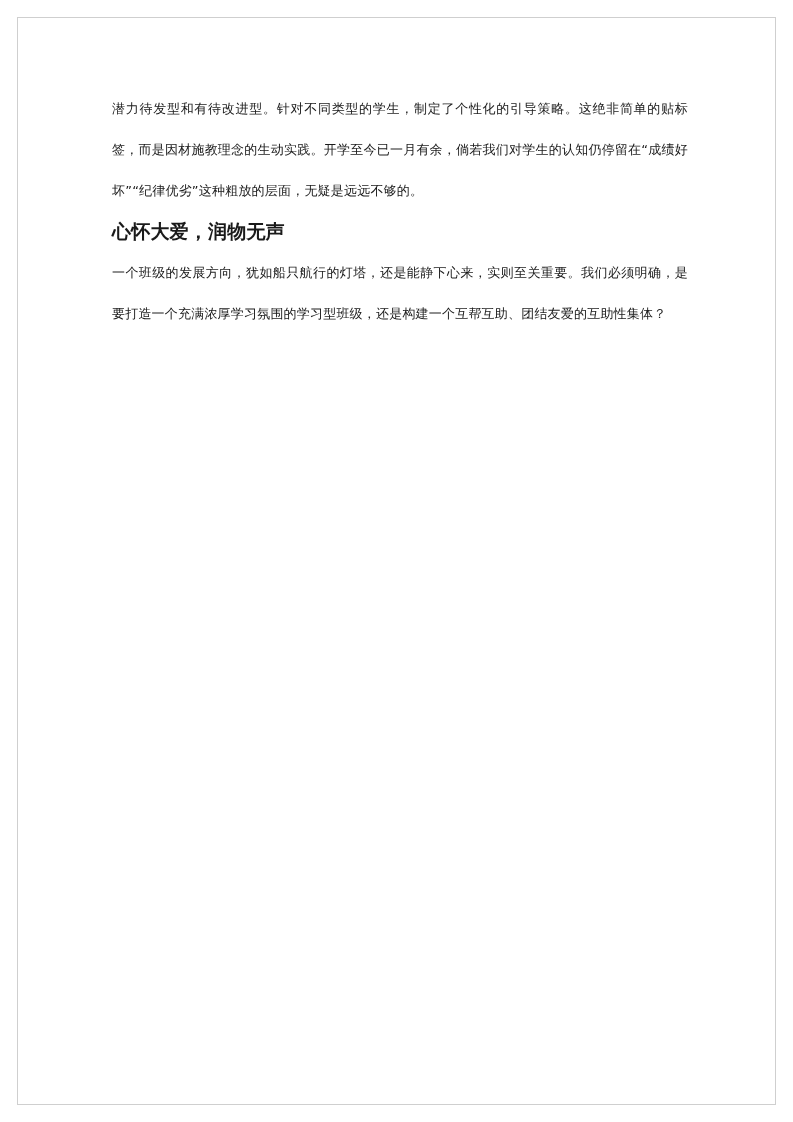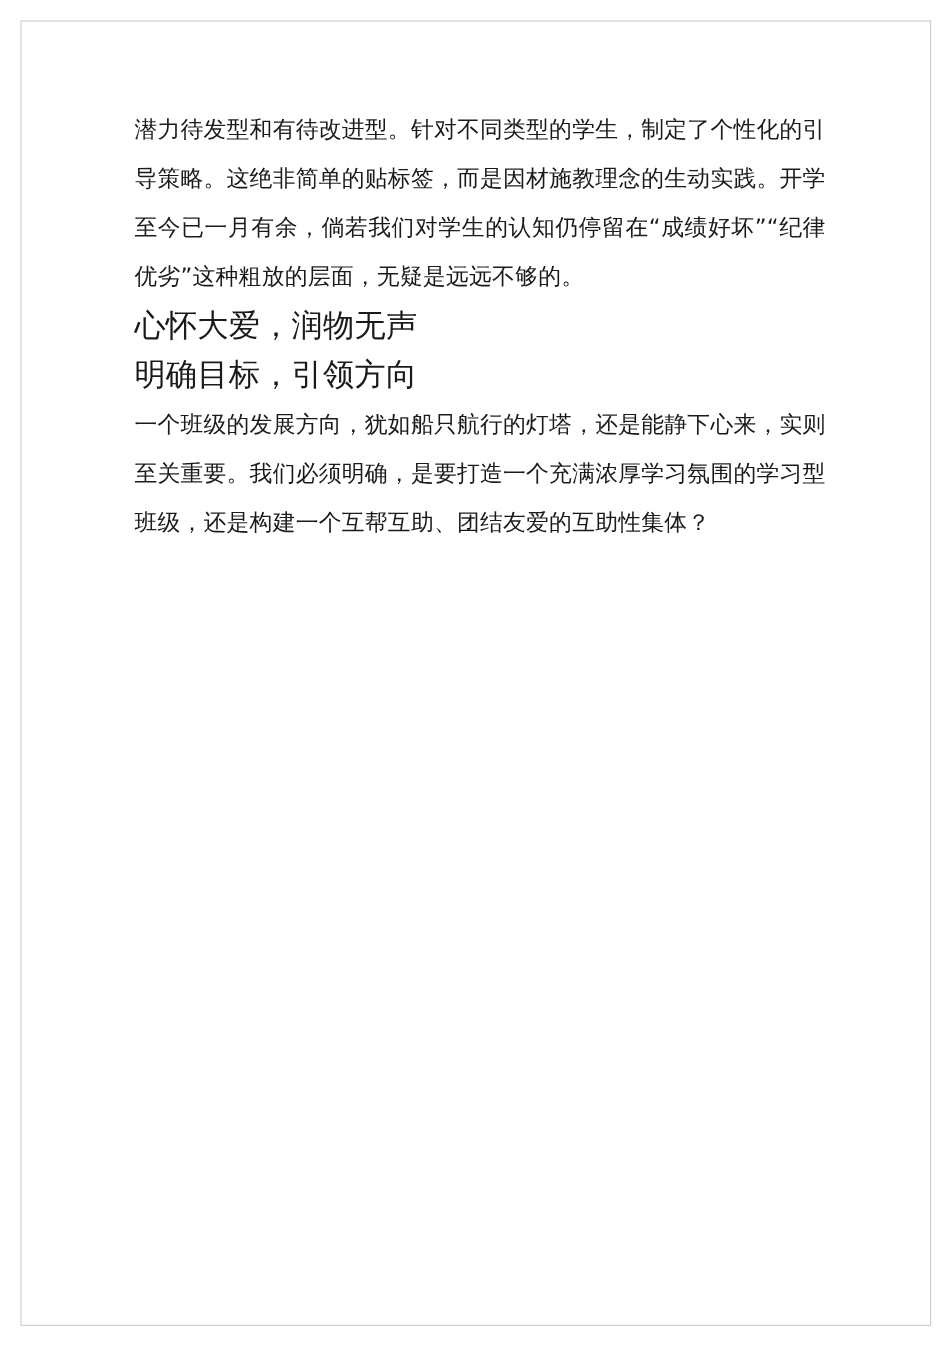--- a/index.html
+++ b/index.html
@@ -27,44 +27,43 @@
     border: 1px solid #cfcfcf;
     pointer-events: none;
   }
   .content {
     position: absolute;
     left: 112px;
     top: 88px;
     width: 576px;
   }
   .para {
-    font-size: 19px;
+    font-size: 13px;
     line-height: 41px;
     color: #1a1a1a;
     text-align: justify;
     text-justify: inter-ideograph;
     margin: 0;
     letter-spacing: 0.2px;
   }
   .para.indent-none {
     text-indent: 0;
   }
   .heading {
-    font-size: 26px;
+    font-size: 19px;
     line-height: 41px;
     color: #1a1a1a;
     margin: 0;
-    font-weight: normal;
+    font-weight: bold;
     letter-spacing: 0.2px;
   }
 </style>
 </head>
 <body>
 
 <div class="page">
   <div class="page-border"></div>
   <div class="content">
     <p class="para indent-none">潜力待发型和有待改进型。针对不同类型的学生，制定了个性化的引导策略。这绝非简单的贴标签，而是因材施教理念的生动实践。开学至今已一月有余，倘若我们对学生的认知仍停留在“成绩好坏”“纪律优劣”这种粗放的层面，无疑是远远不够的。</p>
     <p class="heading">心怀大爱，润物无声</p>
-    <p class="heading">明确目标，引领方向</p>
     <p class="para indent-none">一个班级的发展方向，犹如船只航行的灯塔，还是能静下心来，实则至关重要。我们必须明确，是要打造一个充满浓厚学习氛围的学习型班级，还是构建一个互帮互助、团结友爱的互助性集体？</p>
   </div>
 </div>
 
 </body></html>

